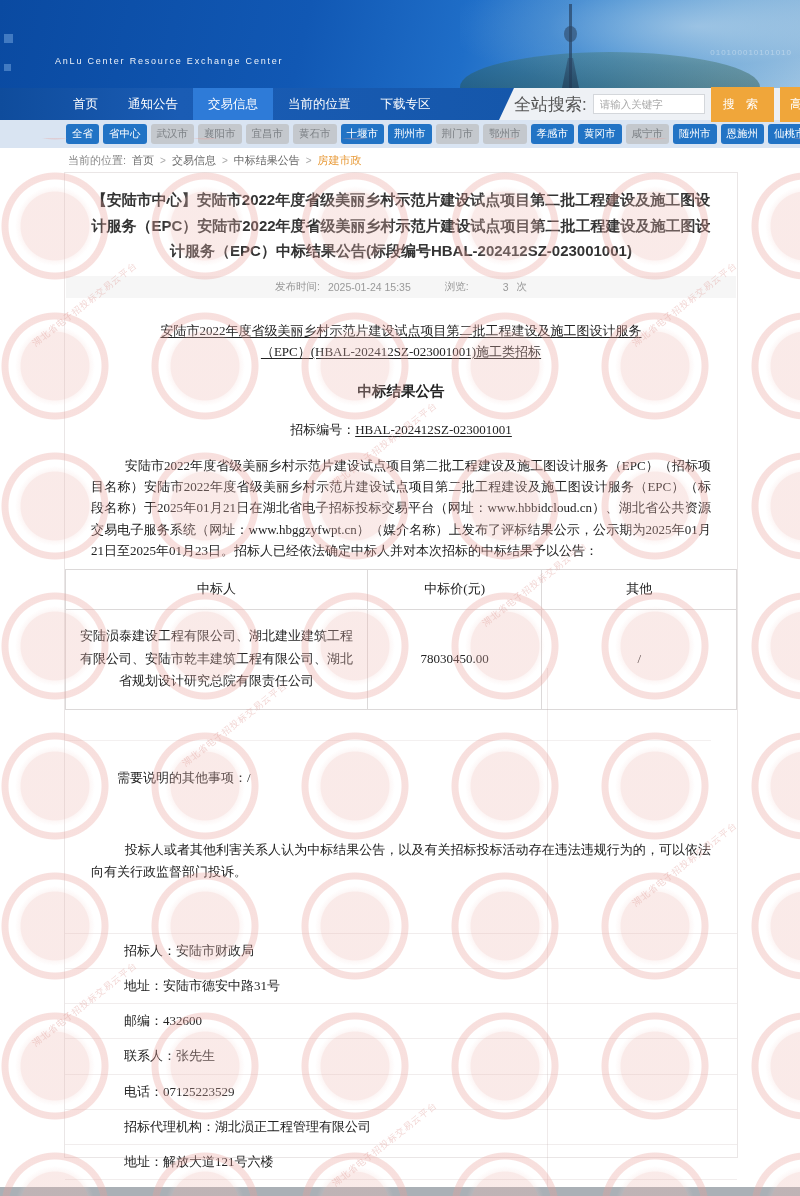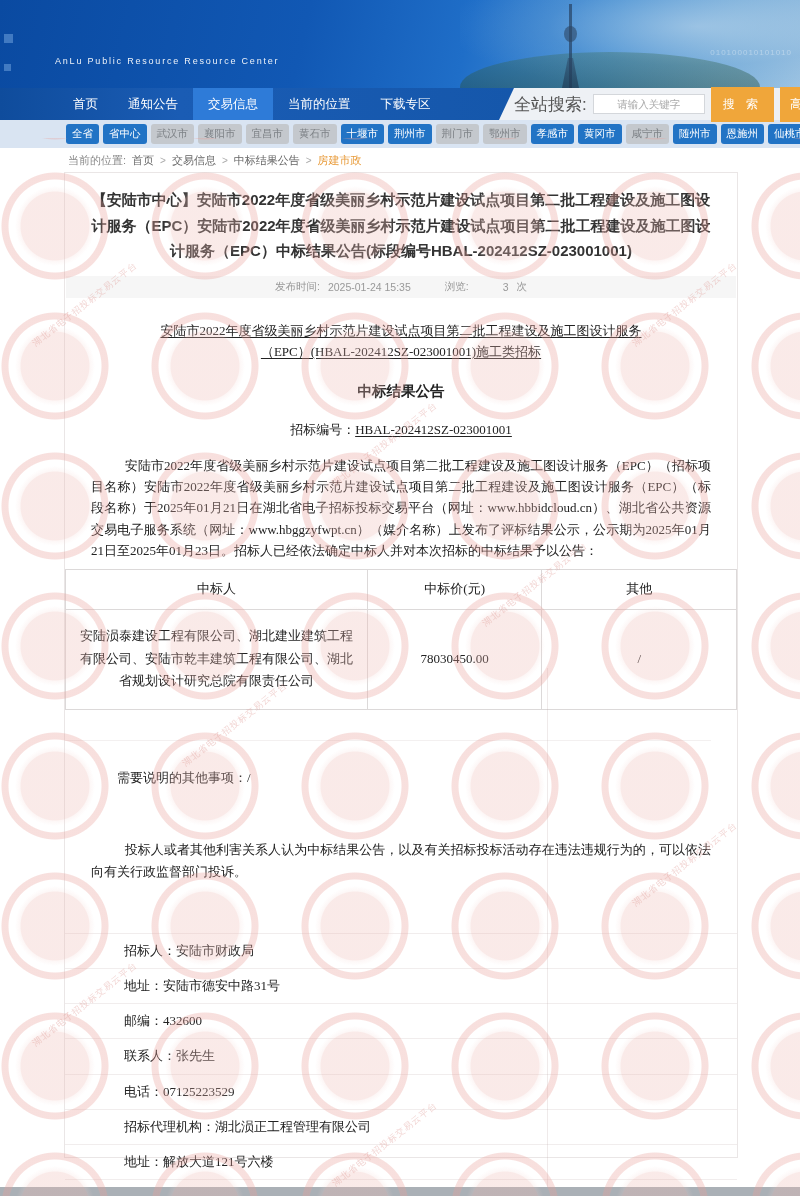--- a/index.html
+++ b/index.html
@@ -28,21 +28,21 @@
   
   .navbar { position:relative; height:32px; background:#eef1f5; display:flex; align-items:stretch; }
   .nav-blue { position:relative; width:514px; flex:none; display:flex; align-items:stretch;
     padding-left:58px; padding-right:24px;
     background:linear-gradient(to right,#0f4c9c,#1a5cb4 35%,#1557ab);
     clip-path:polygon(0 0,100% 0,calc(100% - 15px) 100%,0 100%); }
   .nav-item { display:flex; align-items:center; padding:0 15px; color:#fff; font-size:12.5px; cursor:pointer; white-space:nowrap; }
   .nav-item.active { background:#2e7bd8; }
   .search-area { display:flex; align-items:center; gap:6px; padding-right:10px; margin-left:auto; }
   .search-label { font-size:17px; color:#555; white-space:nowrap; }
-  .search-input { width:112px; height:20px; border:1px solid #d4d7db; background:#fff; font-size:10.5px; padding:0 6px; color:#333;text-align:center; }
+  .search-input { width:112px; height:20px; border:1px solid #d4d7db; background:#fff; font-size:10.5px; padding:0 6px; color:#333; }
   .search-input::placeholder { color:#aaa; }
   .btn-orange { border:none; background:#f0a63a; color:#fff; font-size:12px; height:35px; padding:0 10px; cursor:pointer; white-space:nowrap; }
   .btn-orange.wide { letter-spacing:4px; padding:0 12px; }
   
   .regions { height:28px; background:#d9e4f2; display:flex; align-items:center; gap:4px; padding:0 0 0 66px; }
   .pill { font-size:10.5px; padding:3px 6px; border-radius:3px; background:#c4c8cd; color:#7c8085; cursor:pointer; white-space:nowrap; }
   .pill.active { background:#2173c5; color:#fff; }
   
   .breadcrumb { height:24px; display:flex; align-items:center; gap:6px; padding-left:68px; font-size:11px; color:#888; }
   .crumb { color:#666; cursor:pointer; }
@@ -90,21 +90,21 @@
 <body>
 
 <div class="banner">
   <div class="banner-glow"></div>
   <div class="hill"></div>
   <div class="tower-mast"></div>
   <div class="tower-ball"></div>
   <div class="tower-base"></div>
   <div class="deco-sq a"></div>
   <div class="deco-sq b"></div>
-  <div class="banner-sub">AnLu Public Resource Resource Center</div>
+  <div class="banner-sub">AnLu Center Resource Exchange Center</div>
   <div class="banner-digits">010100010101010</div>
 </div>
 
 <div class="navbar">
   <div class="nav-blue">
     <div class="nav-item">
         <span>首页</span>
       </div>
       <div class="nav-item">
         <span>通知公告</span>

